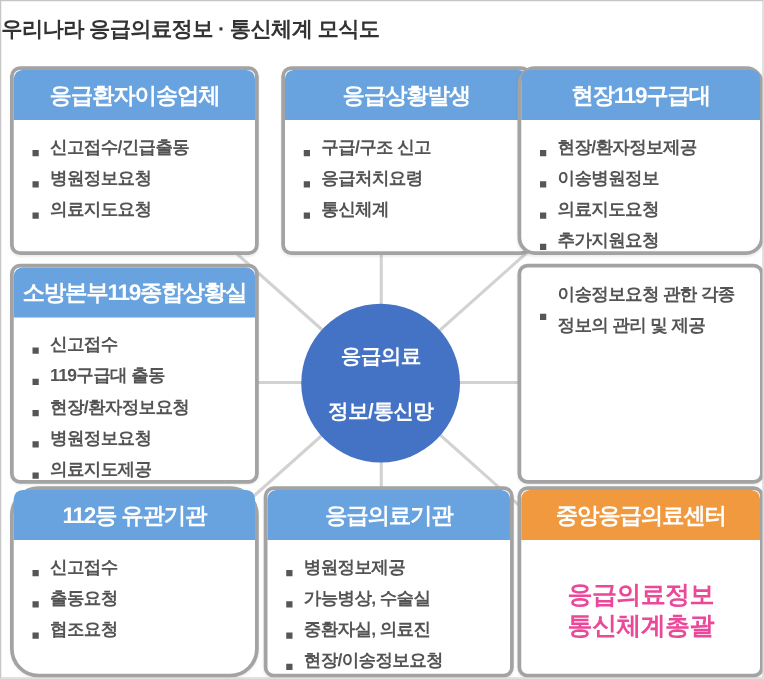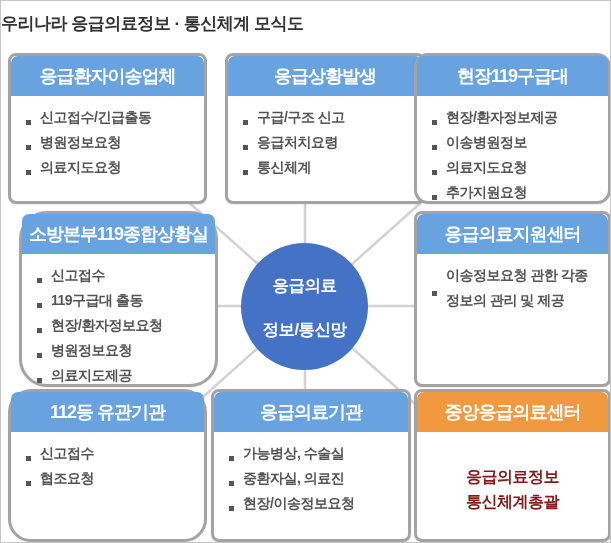--- a/index.html
+++ b/index.html
@@ -21,34 +21,34 @@
     height:40px;line-height:40px;text-align:center;border-radius:7px 7px 0 0;
     background:#68a3df;color:#fff;font-weight:bold;font-size:18px;letter-spacing:-1px;
     overflow:hidden;white-space:nowrap;
   }
   .node.orange .node-header{background:#f0993f;}
   .items{padding:9px 6px 0 15px;}
   .item{display:flex;align-items:center;line-height:25px;
     font-size:14px;font-weight:bold;color:#545454;letter-spacing:-0.5px;}
   .bullet{flex:0 0 auto;width:5px;height:5px;background:#565656;margin:10px 9px 0 0;}
   .note{
-    margin-top:32px;text-align:center;font-size:16px;font-weight:bold;
-    color:#7f1d1d;line-height:25px;letter-spacing:-0.5px;
+    margin-top:32px;text-align:center;font-size:20px;font-weight:bold;
+    color:#ec4899;line-height:25px;letter-spacing:-0.5px;
   }
   .circle{
     position:absolute;left:240px;top:242px;width:127px;height:127px;border-radius:50%;
     background:#4472c4;color:#fff;z-index:3;
     display:flex;flex-direction:column;align-items:center;justify-content:center;
     font-size:16.5px;font-weight:bold;line-height:24px;letter-spacing:-0.5px;text-align:center;gap:20px;
   }
   
   .pos-b0{left:7px;  top:52px;  width:193px;height:145px;}
   .pos-b1{left:224px;top:52px;  width:194px;height:145px;}
   .pos-b2{left:413px;top:52px;  width:191px;height:145px;border-radius:14px;}
-  .pos-b3{left:18px;  top:210px; width:193px;height:170px;border-radius:28px;}
+  .pos-b3{left:7px;  top:210px; width:193px;height:170px;}
   .pos-b4{left:413px;top:210px; width:191px;height:170px;}
   .pos-b5{left:7px;  top:388px; width:193px;height:147px;border-radius:23px;}
   .pos-b6{left:210px;top:388px; width:194px;height:147px;}
   .pos-b7{left:413px;top:388px; width:191px;height:147px;}
 </style>
 </head>
 <body>
 
 <div class="page">
 
@@ -145,46 +145,53 @@
           <span>병원정보요청</span>
         </div>
       <div class="item">
           <span class="bullet"></span>
           <span>의료지도제공</span>
         </div>
     </div>
   </div>
 
   <div class="node pos-b4">
-    <div class="node-header">응급의료지원센터</div>
     <div class="items">
       <div class="item">
           <span class="bullet"></span>
           <span>이송정보요청 관한 각종 정보의 관리 및 제공</span>
         </div>
     </div>
   </div>
 
   <div class="node pos-b5">
     <div class="node-header">112등 유관기관</div>
     <div class="items">
       <div class="item">
           <span class="bullet"></span>
           <span>신고접수</span>
         </div>
       <div class="item">
           <span class="bullet"></span>
+          <span>출동요청</span>
+        </div>
+      <div class="item">
+          <span class="bullet"></span>
           <span>협조요청</span>
         </div>
     </div>
   </div>
 
   <div class="node pos-b6">
     <div class="node-header">응급의료기관</div>
     <div class="items">
+      <div class="item">
+          <span class="bullet"></span>
+          <span>병원정보제공</span>
+        </div>
       <div class="item">
           <span class="bullet"></span>
           <span>가능병상, 수술실</span>
         </div>
       <div class="item">
           <span class="bullet"></span>
           <span>중환자실, 의료진</span>
         </div>
       <div class="item">
           <span class="bullet"></span>

